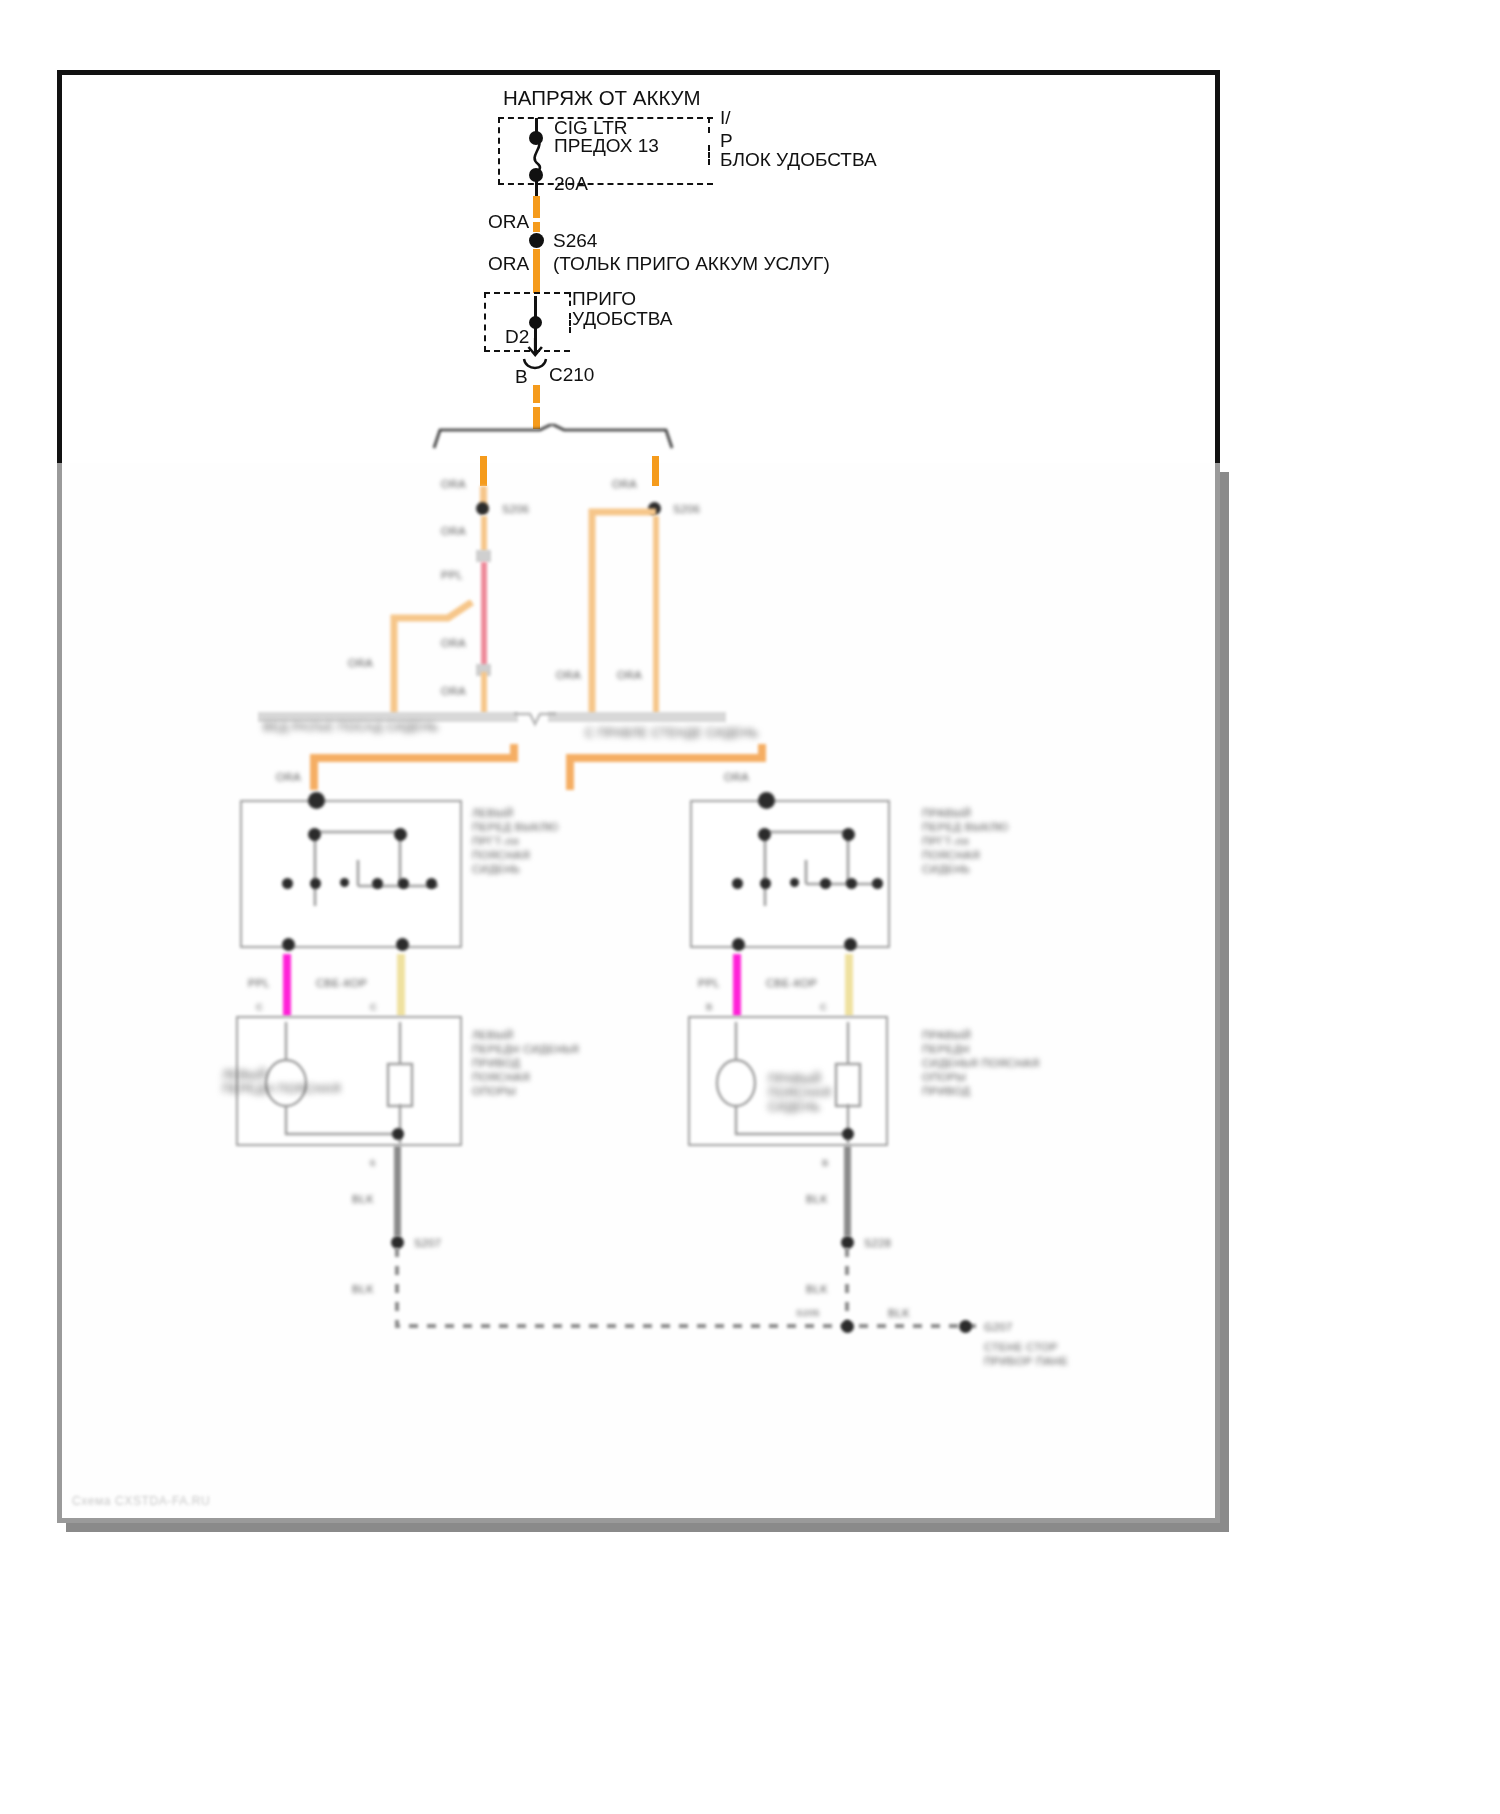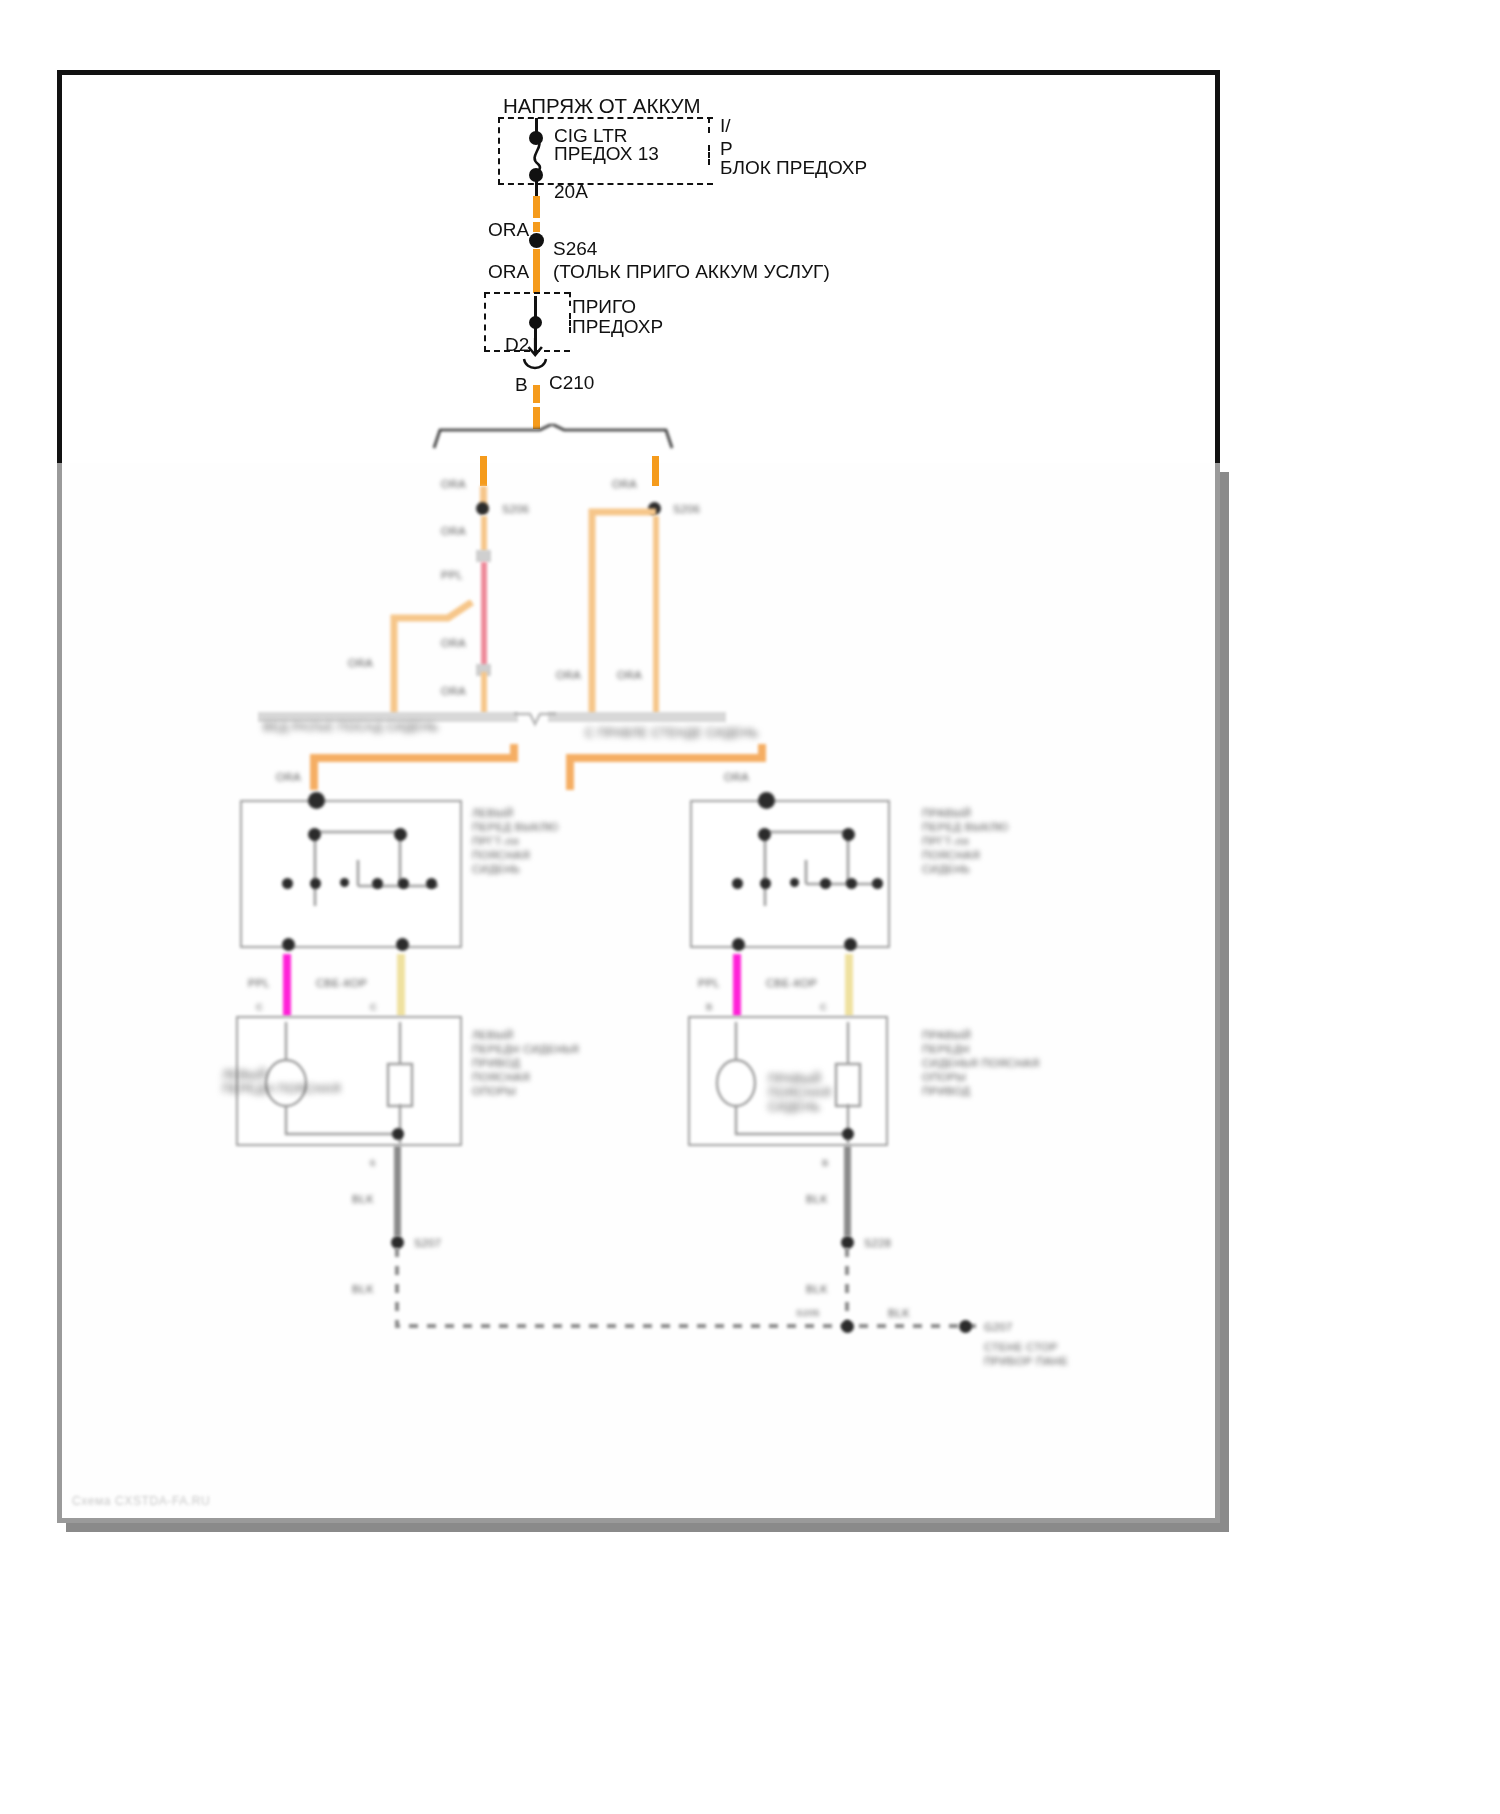--- a/index.html
+++ b/index.html
@@ -13,21 +13,21 @@
      box-sizing:border-box;background:transparent;}
 
   .lower-panel{position:absolute;left:57px;top:463px;width:1163px;height:1060px;
      border-left:5px solid #9a9a9a;border-right:5px solid #9a9a9a;border-bottom:5px solid #9a9a9a;
      box-sizing:border-box;background:#fefefe;}
 
   .drop-shadow{position:absolute;left:1220px;top:472px;width:9px;height:1060px;background:#8a8a8a;}
   .drop-shadow-b{position:absolute;left:66px;top:1523px;width:1163px;height:9px;background:#8a8a8a;}
 
   
-  .txt{position:absolute;white-space:pre;color:#111;font-size:19px;line-height:23px;margin-top:8px;}
+  .txt{position:absolute;white-space:pre;color:#111;font-size:19px;line-height:23px;}
   .txt.big{font-size:20.5px;}
   .wire{position:absolute;}
   .node{position:absolute;border-radius:50%;background:#111;}
   .dashbox{position:absolute;box-sizing:border-box;}
 
   
   .blur{position:absolute;white-space:pre;color:#585858;font-size:11px;line-height:14px;
         filter:blur(2.1px);letter-spacing:.4px;}
   .blur.b2{filter:blur(2.6px);}
   .blur.b3{filter:blur(3.1px);font-size:12px;}
@@ -63,41 +63,41 @@
   <div class="wire" style="left:535px;top:176px;width:2.5px;height:22px;background:#111;"></div>
   <div class="node" style="left:529px;top:131px;width:14px;height:14px;"></div>
   <div class="node" style="left:529px;top:168px;width:14px;height:14px;"></div>
 
   <div class="txt" style="left:554px;top:116px;">CIG LTR</div>
   <div class="txt" style="left:554px;top:134px;">ПРЕДОХ 13</div>
   <div class="txt" style="left:554px;top:172px;">20A</div>
 
   <div class="txt" style="left:720px;top:106px;">I/</div>
   <div class="txt" style="left:720px;top:129px;">P</div>
-  <div class="txt" style="left:720px;top:148px;">БЛОК ПРЕДОХР</div>
+  <div class="txt" style="left:720px;top:148px;">БЛОК УДОБСТВА</div>
 
   <div class="wire" style="left:533px;top:196px;width:7px;height:22px;background:#F59B1C;"></div>
   <div class="wire" style="left:533px;top:222px;width:7px;height:10px;background:#F59B1C;"></div>
   <div class="txt" style="left:488px;top:210px;">ORA</div>
 
   <div class="node" style="left:529px;top:233px;width:15px;height:15px;"></div>
   <div class="txt" style="left:553px;top:229px;">S264</div>
 
   <div class="wire" style="left:533px;top:249px;width:7px;height:44px;background:#F59B1C;"></div>
   <div class="txt" style="left:488px;top:252px;">ORA</div>
   <div class="txt" style="left:553px;top:252px;">(ТОЛЬК ПРИГО АККУМ УСЛУГ)</div>
 
   <div class="dashbox" style="left:484px;top:292px;width:86px;height:60px;
        border:2.5px dashed #111;border-right:none;"></div>
   <div class="dashbox" style="left:565px;top:292px;width:6px;height:14px;border-right:2.5px dashed #111;"></div>
   <div class="dashbox" style="left:565px;top:313px;width:6px;height:20px;border-right:2.5px dashed #111;"></div>
 
   <div class="txt" style="left:505px;top:325px;">D2</div>
   <div class="txt" style="left:572px;top:287px;">ПРИГО</div>
-  <div class="txt" style="left:572px;top:307px;">ПРЕДОХР</div>
+  <div class="txt" style="left:572px;top:307px;">УДОБСТВА</div>
 
   <div class="wire" style="left:534px;top:296px;width:2.6px;height:58px;background:#111;"></div>
   <div class="node" style="left:529px;top:316px;width:13px;height:13px;"></div>
   <svg style="position:absolute;left:524px;top:338px;" width="24" height="24">
     <path d="M11.2 0 L11.2 14 M4.5 9 L11.2 17 L17.9 9" stroke="#111" stroke-width="2.6" fill="none"></path>
   </svg>
   <svg style="position:absolute;left:522px;top:358px;" width="28" height="16">
     <path d="M2 1 C 4 13, 22 13, 24 1" stroke="#111" stroke-width="2.4" fill="none"></path>
   </svg>
   <div class="txt" style="left:515px;top:365px;">B</div>

